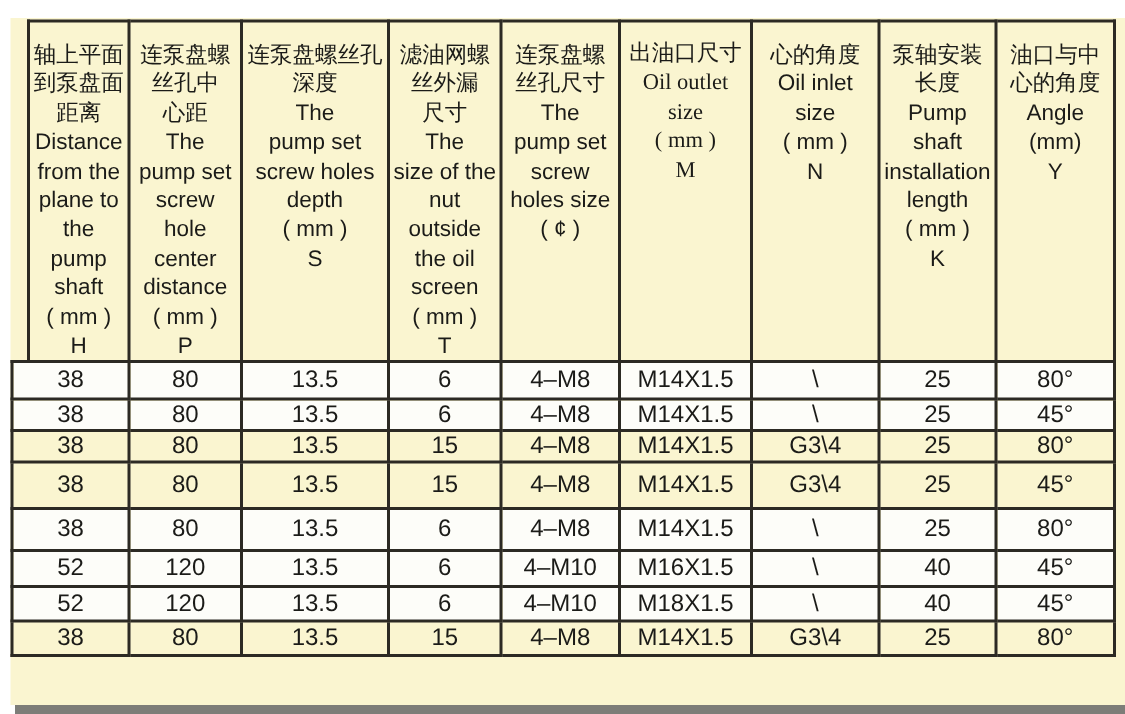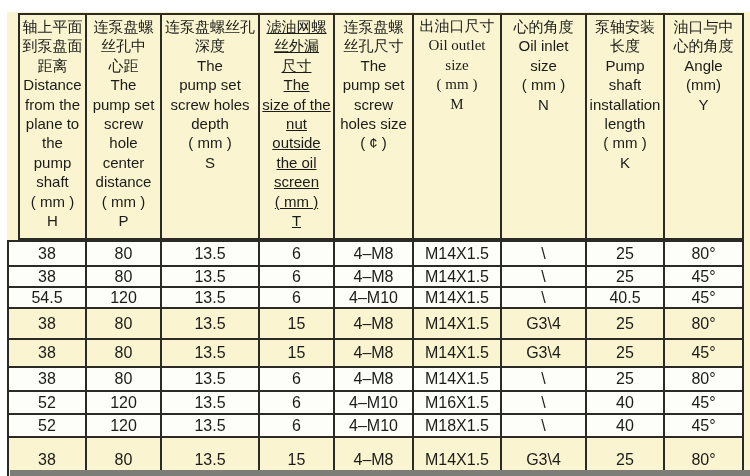--- a/index.html
+++ b/index.html
@@ -15,24 +15,24 @@
   .scan-shadow{
     position:absolute; left:10px; top:470px; width:740px; height:6px;
     background:#7d7d78;
   }
   table{border-collapse:collapse; table-layout:fixed; position:absolute;}
   .hdr{left:18px; top:13px; width:724px; height:227px;}
   .hdr th{
     border:2px solid #2c2a24; background:transparent;
     font-weight:normal; font-size:15px; line-height:19.4px;
     text-align:center; vertical-align:top; white-space:pre-line;
-    padding:2px 0 0; overflow:hidden;
+    padding:12px 0 0; overflow:hidden;
   }
   .h0{padding-top:8px;}  .h1{padding-top:8px;}  .h2{padding-top:28px;}
-  .h3{padding-top:5px;text-decoration:underline;}  .h4{padding-top:22px;} .h5{padding-top:25px;font-family:Liberation Serif, serif;}
+  .h3{padding-top:5px;}  .h4{padding-top:22px;} .h5{padding-top:25px;font-family:Liberation Serif, serif;}
   .h6{padding-top:31px;} .h7{padding-top:31px;} .h8{padding-top:31px;margin-top:32px;}
   .dat{left:7px; top:240px; width:735px;}
   .dat td{
     border:2px solid #2c2a24; background:#fdfdf9;
     font-size:16px; text-align:center; vertical-align:middle;
     padding:0; overflow:hidden;
   }
   .dat tr.hl td{background:#faf5d0;}
   .dat tr:nth-child(1) td{height:23px;}
   .dat tr:nth-child(2) td{height:19px;}
@@ -167,31 +167,20 @@
       <td>38</td>
       <td>80</td>
       <td>13.5</td>
       <td>6</td>
       <td>4–M8</td>
       <td>M14X1.5</td>
       <td>\</td>
       <td>25</td>
       <td>45°</td>
     </tr>
-    <tr>
-      <td>54.5</td>
-      <td>120</td>
-      <td>13.5</td>
-      <td>6</td>
-      <td>4–M10</td>
-      <td>M14X1.5</td>
-      <td>\</td>
-      <td>40.5</td>
-      <td>45°</td>
-    </tr>
     <tr class="hl">
       <td>38</td>
       <td>80</td>
       <td>13.5</td>
       <td>15</td>
       <td>4–M8</td>
       <td>M14X1.5</td>
       <td>G3\4</td>
       <td>25</td>
       <td>80°</td>

